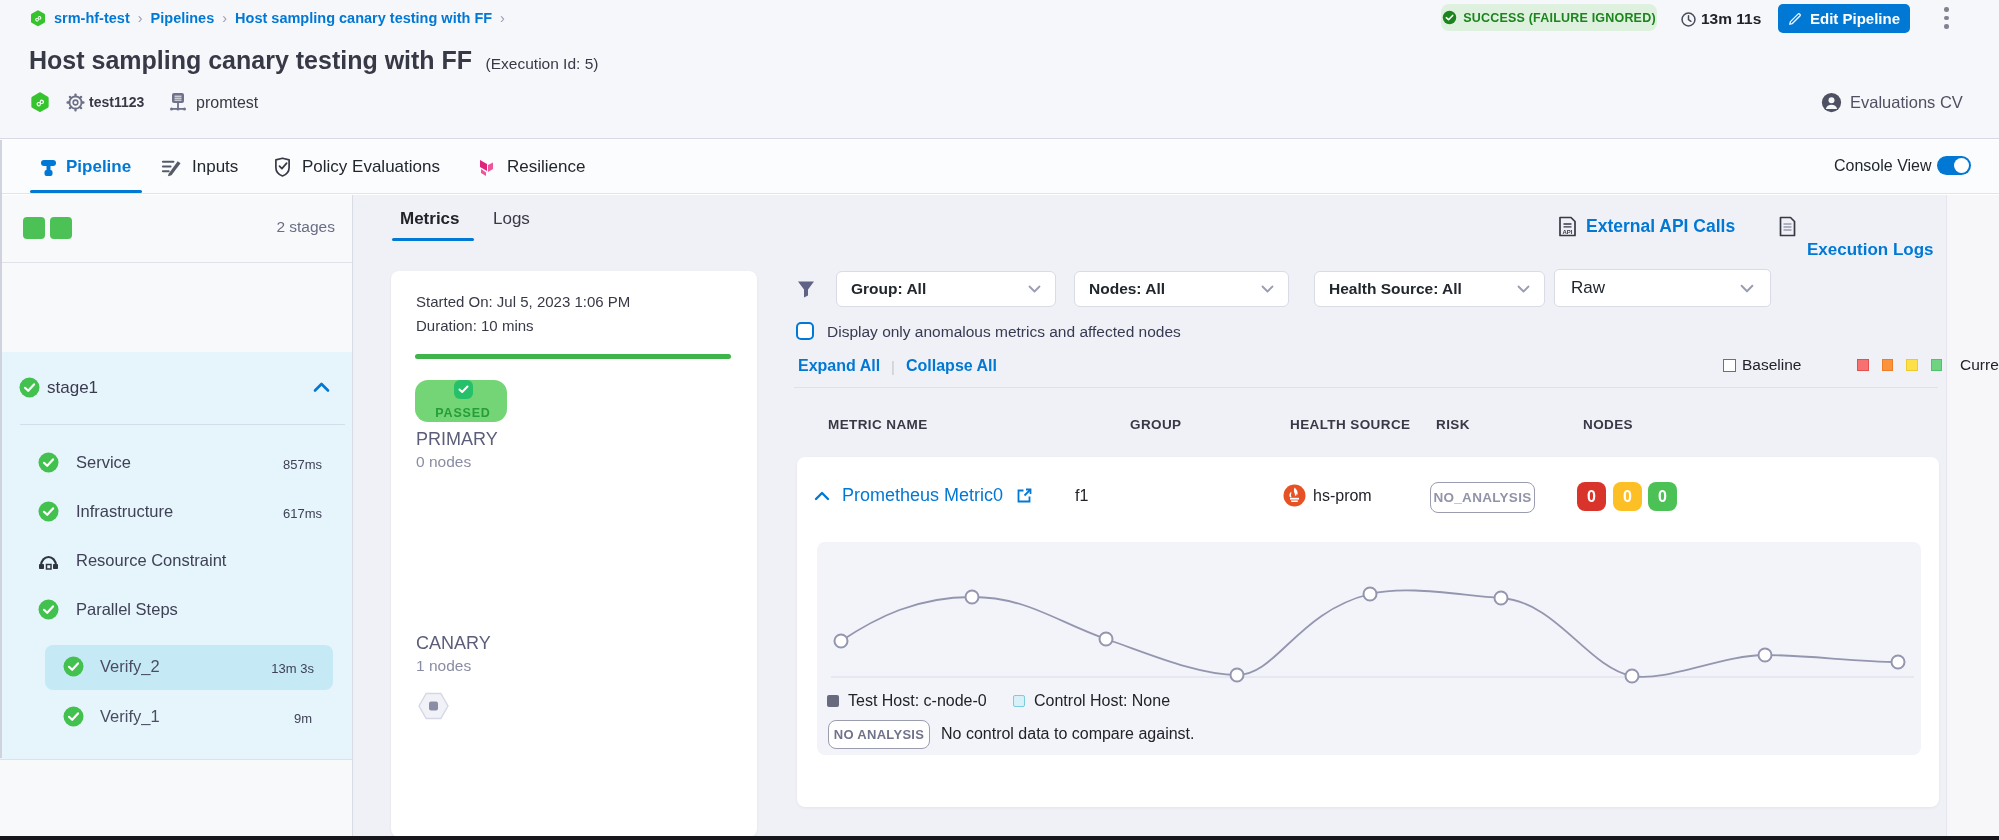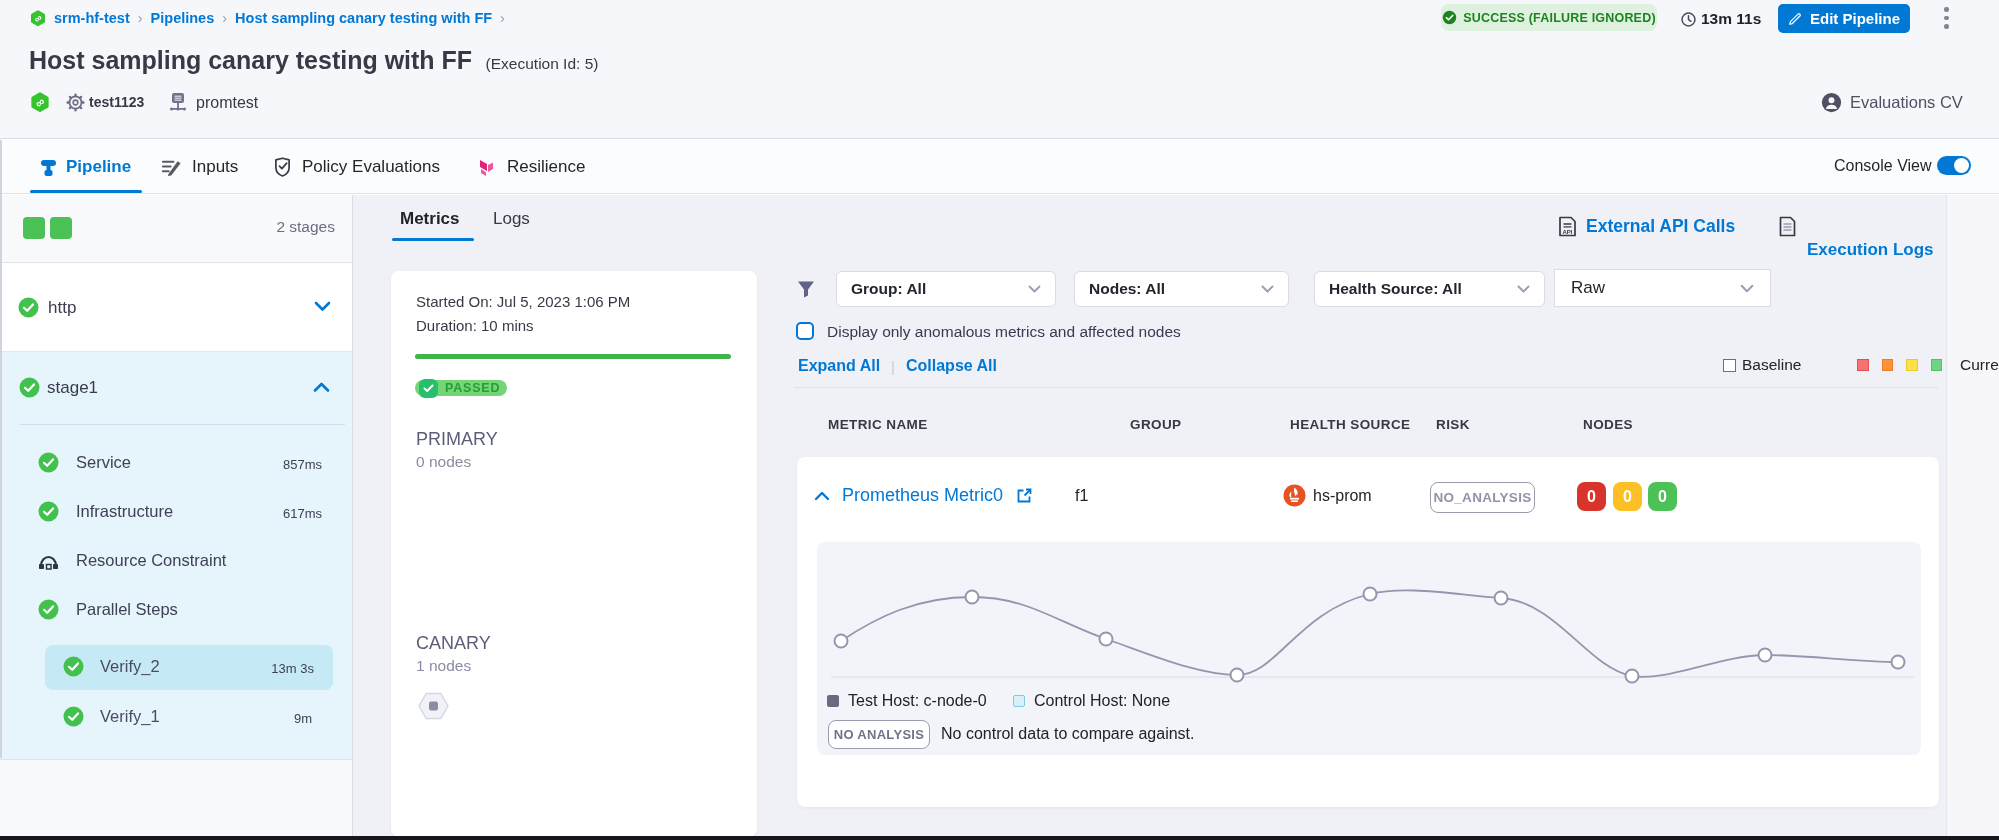--- a/index.html
+++ b/index.html
@@ -144,30 +144,20 @@
 <div class="abs" style="left:1946px;top:195px;width:53px;height:645px;background:#f7f7fa;border-left:1px solid #e6e7ee;"></div>
 
 <div class="abs" style="left:0;top:195px;width:353px;height:645px;background:#f8f9fb;border-right:1px solid #dadce5;">
 
   <div class="abs" style="left:0;top:0;width:352px;height:68px;background:#f8f9fb;border-bottom:1px solid #e0e2ea;">
     <div class="abs" style="left:23px;top:22px;width:22px;height:22px;border-radius:4px;background:#4cc155;"></div>
     <div class="abs" style="left:50px;top:22px;width:22px;height:22px;border-radius:4px;background:#4cc155;"></div>
     <div class="abs" style="right:17px;top:23px;font-size:15.5px;color:#6b6d85;">2 stages</div>
   </div>
 
-  <div class="abs" style="left:0;top:68px;width:352px;height:89px;background:#ffffff;border-bottom:1px solid #e3e7ec;">
-    <svg class="abs" style="left:18px;top:34px;" width="21" height="21" viewBox="0 0 21 21">
-        <circle cx="10.5" cy="10.5" r="10" fill="#42c14e"></circle>
-        <path d="M6 10.8 L9.2 13.8 L15 7.4" stroke="#fff" stroke-width="2.2" fill="none" stroke-linecap="round" stroke-linejoin="round"></path>
-      </svg>
-    <span class="abs" style="left:48px;top:35px;font-size:17px;color:#3a3b50;">http</span>
-    <svg class="abs" style="left:314px;top:38px;" width="17" height="11" viewBox="0 0 17 11">
-        <path d="M2 2 L8.5 8.5 L15 2" stroke="#0278d5" stroke-width="2.6" fill="none" stroke-linecap="round" stroke-linejoin="round"></path>
-      </svg>
-  </div>
 
   <div class="abs" style="left:0;top:157px;width:352px;height:407px;background:#e6f4fb;">
     <svg class="abs" style="left:19px;top:25px;" width="21" height="21" viewBox="0 0 21 21">
         <circle cx="10.5" cy="10.5" r="10" fill="#42c14e"></circle>
         <path d="M6 10.8 L9.2 13.8 L15 7.4" stroke="#fff" stroke-width="2.2" fill="none" stroke-linecap="round" stroke-linejoin="round"></path>
       </svg>
     <span class="abs" style="left:47px;top:26px;font-size:17px;color:#3a3b50;">stage1</span>
     <svg class="abs" style="left:313px;top:30px;" width="17" height="11" viewBox="0 0 17 11">
         <path d="M2 8.5 L8.5 2 L15 8.5" stroke="#0278d5" stroke-width="2.6" fill="none" stroke-linecap="round" stroke-linejoin="round"></path>
       </svg>
@@ -217,21 +207,21 @@
 </div>
 
 <div class="abs" style="left:400px;top:209px;font-size:17px;font-weight:700;color:#22222a;">Metrics</div>
 <div class="abs" style="left:392px;top:238px;width:82px;height:3px;background:#0278d5;border-radius:2px;"></div>
 <div class="abs" style="left:493px;top:209px;font-size:17px;color:#383946;">Logs</div>
 
 <div class="abs" style="left:391px;top:271px;width:366px;height:566px;background:#ffffff;border-radius:8px;box-shadow:0 1px 3px rgba(40,41,61,0.06);">
   <div class="abs" style="left:25px;top:22px;font-size:15px;color:#383946;">Started On: Jul 5, 2023 1:06 PM</div>
   <div class="abs" style="left:25px;top:46px;font-size:15px;color:#383946;">Duration: 10 mins</div>
   <div class="abs" style="left:24px;top:83px;width:316px;height:5px;border-radius:3px;background:#3eb44a;"></div>
-  <div class="abs flex" style="left:24px;top:109px;width:92px;height:16px;background:#74d576;border-radius:13px;gap:7px;padding-left:4px;">
+  <div class="abs flex" style="left:24px;top:109px;width:92px;height:42px;background:#74d576;border-radius:13px;gap:7px;padding-left:4px;flex-direction:column;">
     <div class="flex" style="width:19px;height:19px;border-radius:6px;background:#27c06a;justify-content:center;">
       <svg width="11" height="9" viewBox="0 0 11 9">
           <path d="M1.5 4.5 L4.2 7 L9.5 1.5" stroke="#fff" stroke-width="2" fill="none" stroke-linecap="round" stroke-linejoin="round"></path>
         </svg>
     </div>
     <span style="font-size:12.5px;font-weight:700;color:#259d38;letter-spacing:0.8px;">PASSED</span>
   </div>
   <div class="abs" style="left:25px;top:158px;font-size:18px;color:#5c5e79;">PRIMARY</div>
   <div class="abs" style="left:25px;top:182px;font-size:15.5px;color:#8a8ca3;">0 nodes</div>
   <div class="abs" style="left:25px;top:362px;font-size:18px;color:#5c5e79;">CANARY</div>
@@ -272,21 +262,21 @@
   <svg width="13" height="8" viewBox="0 0 13 8">
       <path d="M1.5 1.5 L6.5 6.5 L11.5 1.5" stroke="#9a9cb0" stroke-width="1.8" fill="none" stroke-linecap="round" stroke-linejoin="round"></path>
     </svg>
 </div>
 <div class="abs flex" style="left:1314px;top:271px;width:231px;height:36px;background:#fff;border:1px solid #d9dbe5;border-radius:6px;padding:0 14px;justify-content:space-between;">
   <span style="font-size:15.5px;font-weight:600;color:#22272e;">Health Source: All</span>
   <svg width="13" height="8" viewBox="0 0 13 8">
       <path d="M1.5 1.5 L6.5 6.5 L11.5 1.5" stroke="#9a9cb0" stroke-width="1.8" fill="none" stroke-linecap="round" stroke-linejoin="round"></path>
     </svg>
 </div>
-<div class="abs flex" style="left:1554px;top:269px;width:217px;height:38px;background:#fff;border:1px solid #d9dbe5;border-radius:0;padding:0 16px;justify-content:space-between;">
+<div class="abs flex" style="left:1554px;top:269px;width:217px;height:38px;background:#fff;border:1px solid #d9dbe5;border-radius:5px;padding:0 16px;justify-content:space-between;">
   <span style="font-size:17px;color:#22272e;">Raw</span>
   <svg width="14" height="9" viewBox="0 0 13 8">
       <path d="M1.5 1.5 L6.5 6.5 L11.5 1.5" stroke="#9a9cb0" stroke-width="1.8" fill="none" stroke-linecap="round" stroke-linejoin="round"></path>
     </svg>
 </div>
 
 <div class="abs" style="left:796px;top:322px;width:18px;height:18px;border:2px solid #0278d5;border-radius:5px;background:#fff;"></div>
 <div class="abs" style="left:827px;top:323px;font-size:15.5px;color:#383952;">Display only anomalous metrics and affected nodes</div>
 
 <div class="abs flex" style="left:798px;top:356px;height:20px;gap:11px;">

